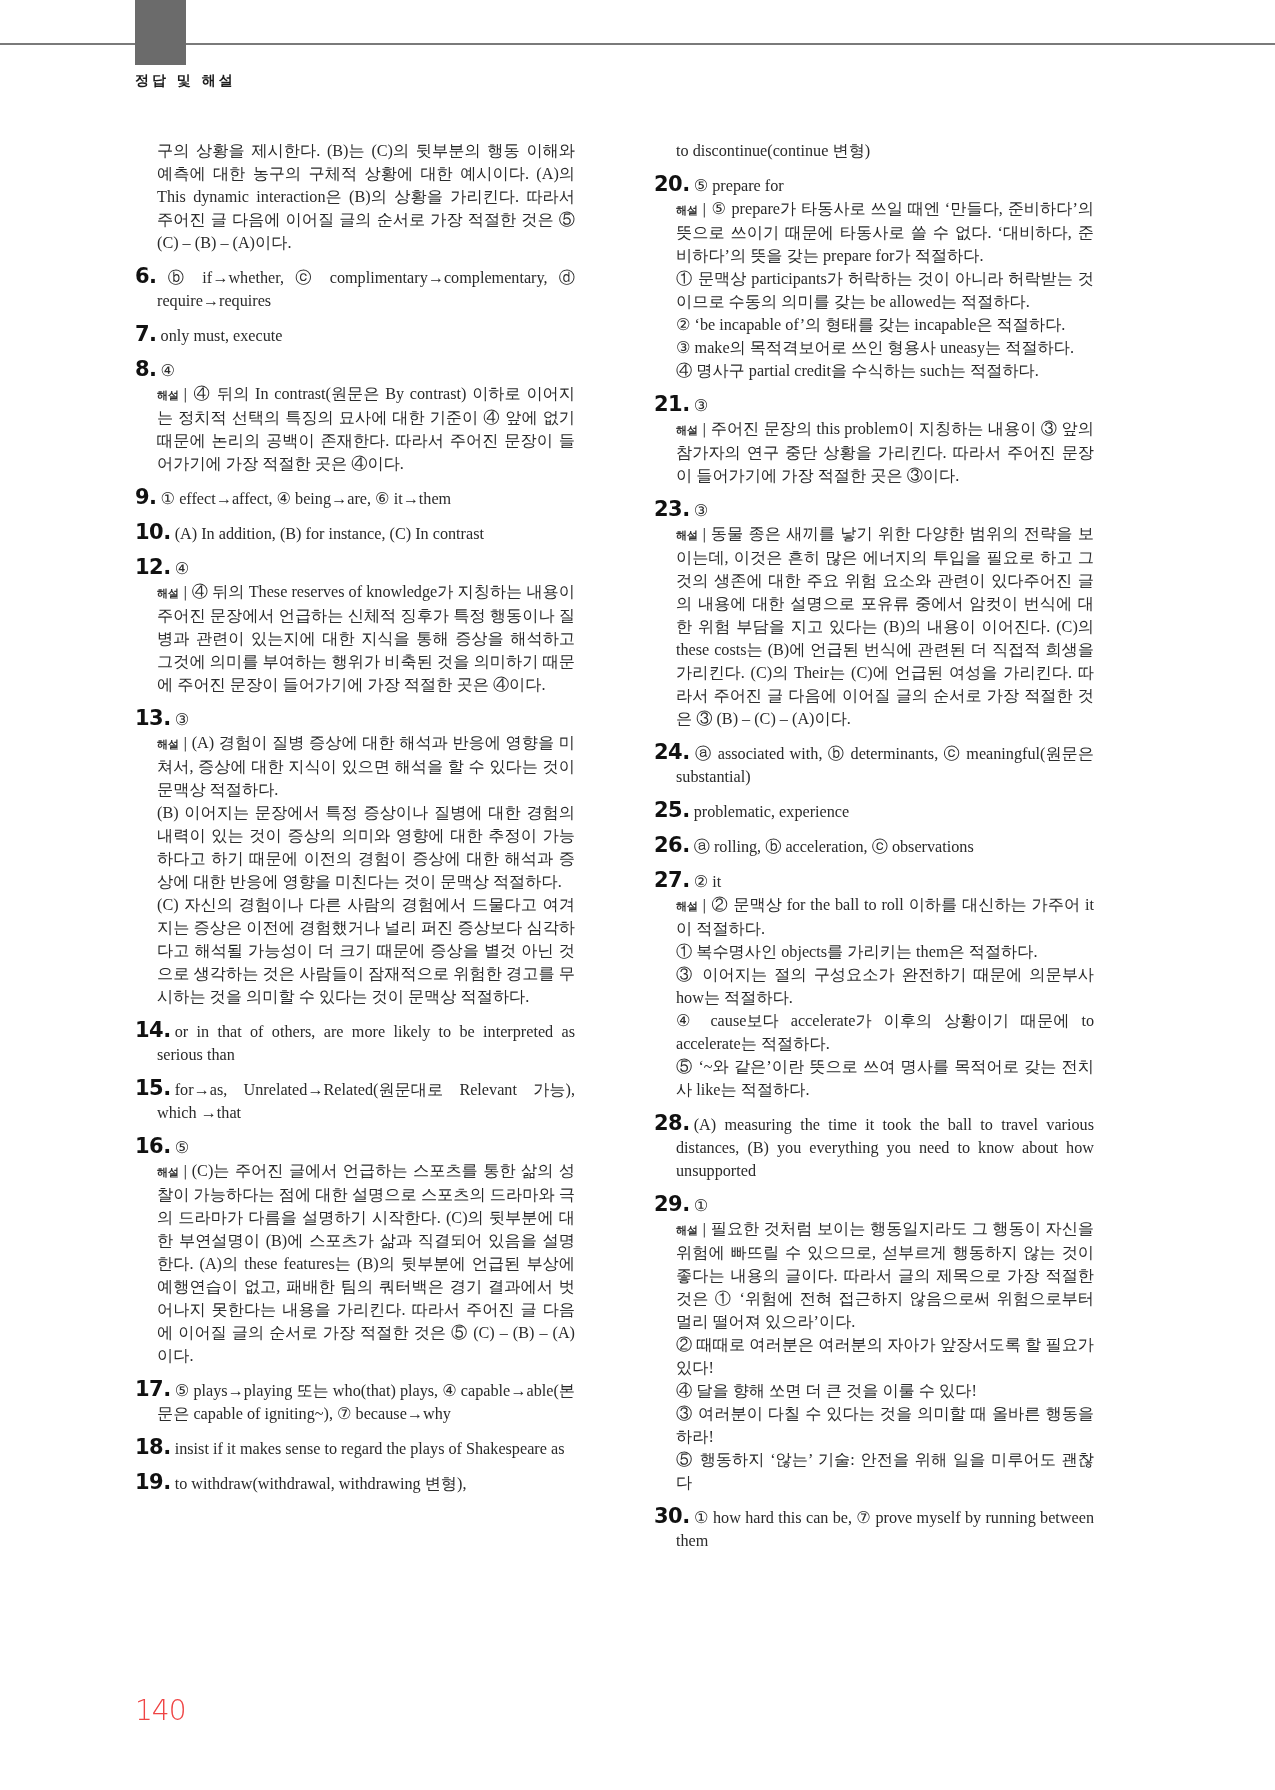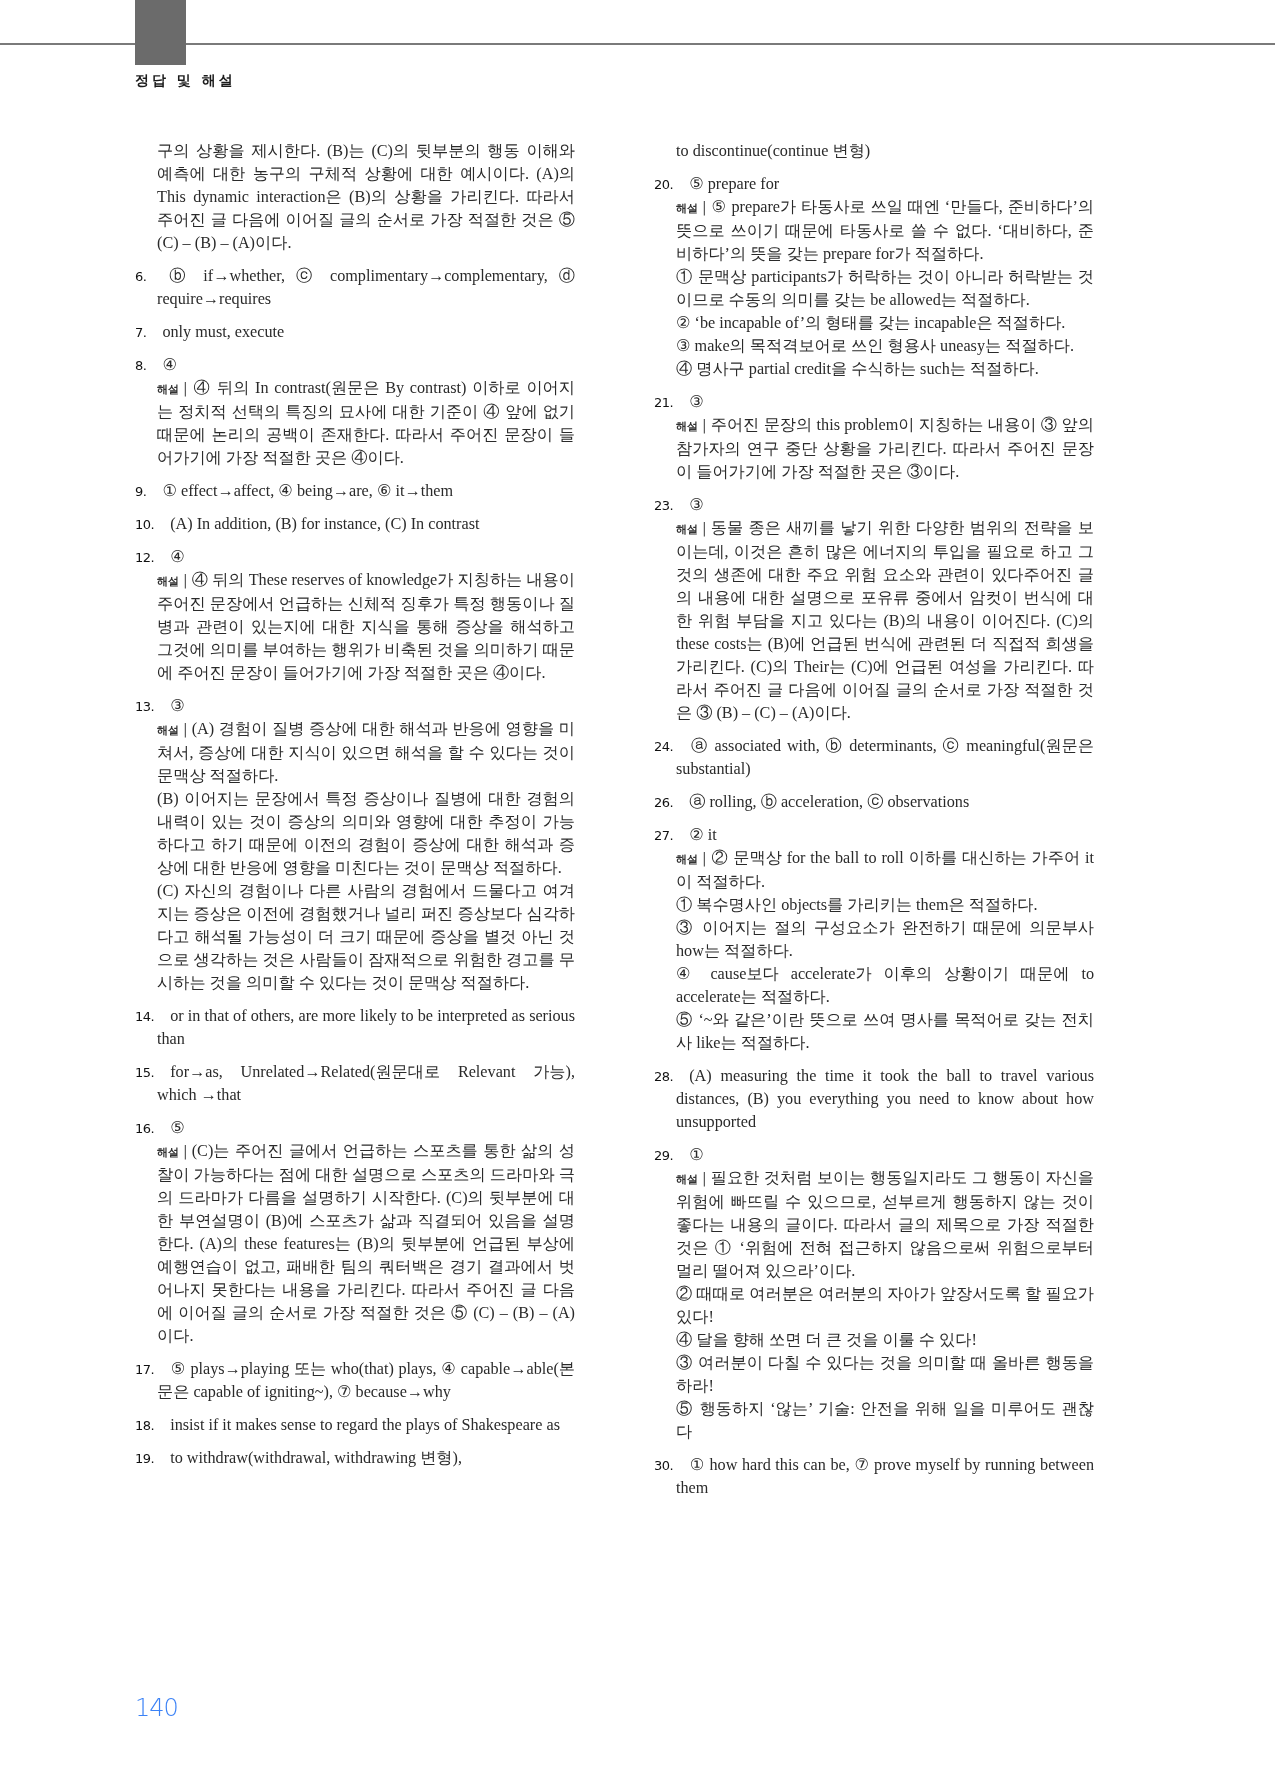--- a/index.html
+++ b/index.html
@@ -7,28 +7,28 @@
          font-family: "Liberation Serif", "DejaVu Serif", serif; color: #2a2a2a; }
   .top-rule { position: absolute; left: 0; top: 43px; width: 1275px; height: 2px; background: #7a7a7a; }
   .tab-block { position: absolute; left: 135px; top: 0; width: 51px; height: 65px; background: #6b6b6b; }
   .section-title { position: absolute; left: 135px; top: 72px; font-family: "DejaVu Sans", sans-serif;
                    font-weight: bold; font-size: 14px; letter-spacing: 3px; color: #1a1a1a; }
   .column { position: absolute; top: 140px; width: 440px; font-size: 16.2px; line-height: 23px; }
   .col-left { left: 135px; }
   .col-right { left: 654px; }
   .item { margin-bottom: 10px; text-align: justify; }
   .item-head { display: block; }
-  .num { font-family: "DejaVu Sans", sans-serif; font-weight: normal; font-size: 13px; color: #111;
-         letter-spacing: -0.5px; margin-right: 16px; }
+  .num { font-family: "DejaVu Sans", sans-serif; font-weight: bold; font-size: 21px; color: #111;
+         letter-spacing: -0.5px; margin-right: 4px; }
   .body { display: block; padding-left: 22px; }
   .explain-label { font-family: Liberation Sans, sans-serif; font-weight: bold; font-size: 11px; color: #333; }
   .explain-sep { font-family: "DejaVu Sans", sans-serif; font-size: 14px; color: #555; margin: 0 4px; }
   .para { display: block; }
   .page-number { position: absolute; left: 135px; top: 1694px; font-family: "DejaVu Sans", sans-serif;
-                 font-weight: 200; font-size: 24px; color: #3b82f6; letter-spacing: -1px; }
+                 font-weight: 200; font-size: 28px; color: #ef4444; letter-spacing: -1px; }
 </style>
 </head>
 <body>
 
 <div class="top-rule"></div>
 <div class="tab-block"></div>
 <div class="section-title">정답 및 해설</div>
 
 <div class="column col-left">
   <div class="item">
@@ -101,20 +101,23 @@
         <div class="body para"><span class="explain-label">해설</span><span class="explain-sep">|</span><span>주어진 문장의 this problem이 지칭하는 내용이 ③ 앞의 참가자의 연구 중단 상황을 가리킨다. 따라서 주어진 문장이 들어가기에 가장 적절한 곳은 ③이다.</span></div>
       </div>
       <div class="item">
         <div class="item-head" style="padding-left: 22px; text-indent: -22px;"><span class="num">23.</span><span>③</span></div>
         <div class="body para"><span class="explain-label">해설</span><span class="explain-sep">|</span><span>동물 종은 새끼를 낳기 위한 다양한 범위의 전략을 보이는데, 이것은 흔히 많은 에너지의 투입을 필요로 하고 그것의 생존에 대한 주요 위험 요소와 관련이 있다주어진 글의 내용에 대한 설명으로 포유류 중에서 암컷이 번식에 대한 위험 부담을 지고 있다는 (B)의 내용이 이어진다. (C)의 these costs는 (B)에 언급된 번식에 관련된 더 직접적 희생을 가리킨다. (C)의 Their는 (C)에 언급된 여성을 가리킨다. 따라서 주어진 글 다음에 이어질 글의 순서로 가장 적절한 것은 ③ (B) – (C) – (A)이다.</span></div>
       </div>
       <div class="item">
         <div class="item-head" style="padding-left: 22px; text-indent: -22px;"><span class="num">24.</span><span>ⓐ associated with, ⓑ determinants, ⓒ meaningful(원문은 substantial)</span></div>
       </div>
       <div class="item">
+        <div class="item-head" style="padding-left: 22px; text-indent: -22px;"><span class="num">25.</span><span>problematic, experience</span></div>
+      </div>
+      <div class="item">
         <div class="item-head" style="padding-left: 22px; text-indent: -22px;"><span class="num">26.</span><span>ⓐ rolling, ⓑ acceleration, ⓒ observations</span></div>
       </div>
       <div class="item">
         <div class="item-head" style="padding-left: 22px; text-indent: -22px;"><span class="num">27.</span><span>② it</span></div>
         <div class="body para"><span class="explain-label">해설</span><span class="explain-sep">|</span><span>② 문맥상 for the ball to roll 이하를 대신하는 가주어 it이 적절하다.</span></div>
         <div class="body para"><span>① 복수명사인 objects를 가리키는 them은 적절하다.</span></div>
         <div class="body para"><span>③ 이어지는 절의 구성요소가 완전하기 때문에 의문부사 how는 적절하다.</span></div>
         <div class="body para"><span>④ cause보다 accelerate가 이후의 상황이기 때문에 to accelerate는 적절하다.</span></div>
         <div class="body para"><span>⑤ ‘~와 같은’이란 뜻으로 쓰여 명사를 목적어로 갖는 전치사 like는 적절하다.</span></div>
       </div>

